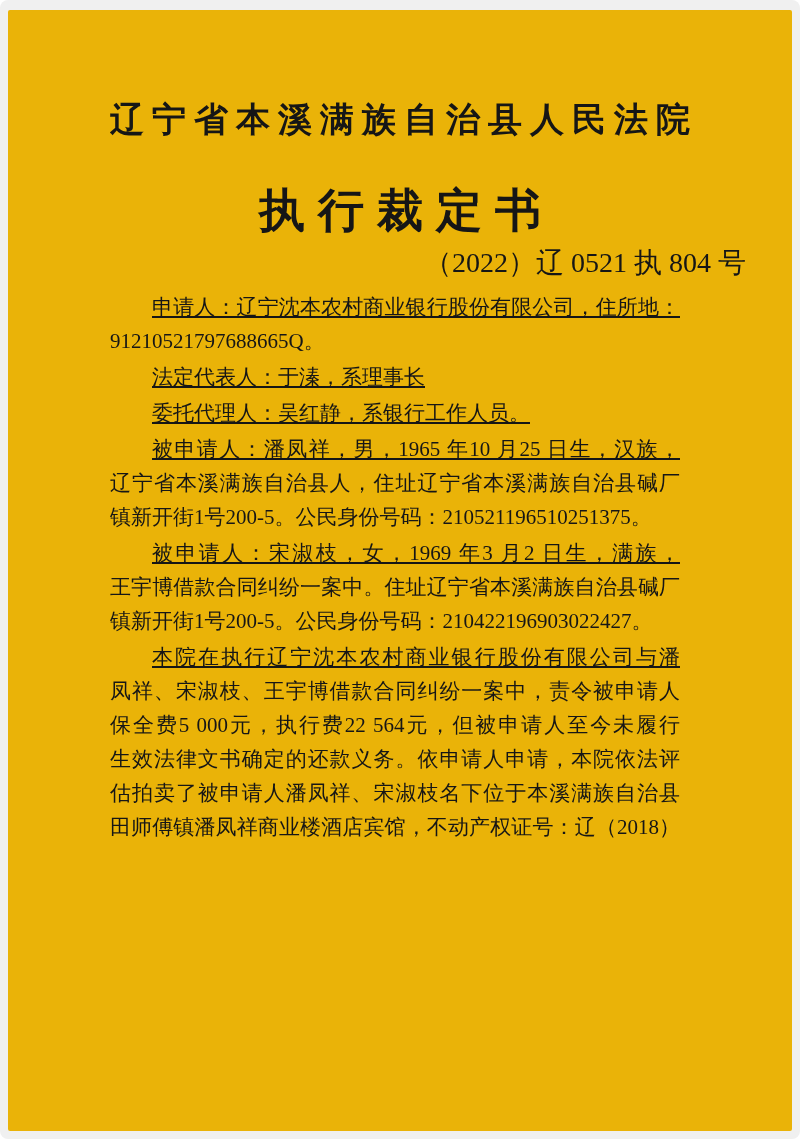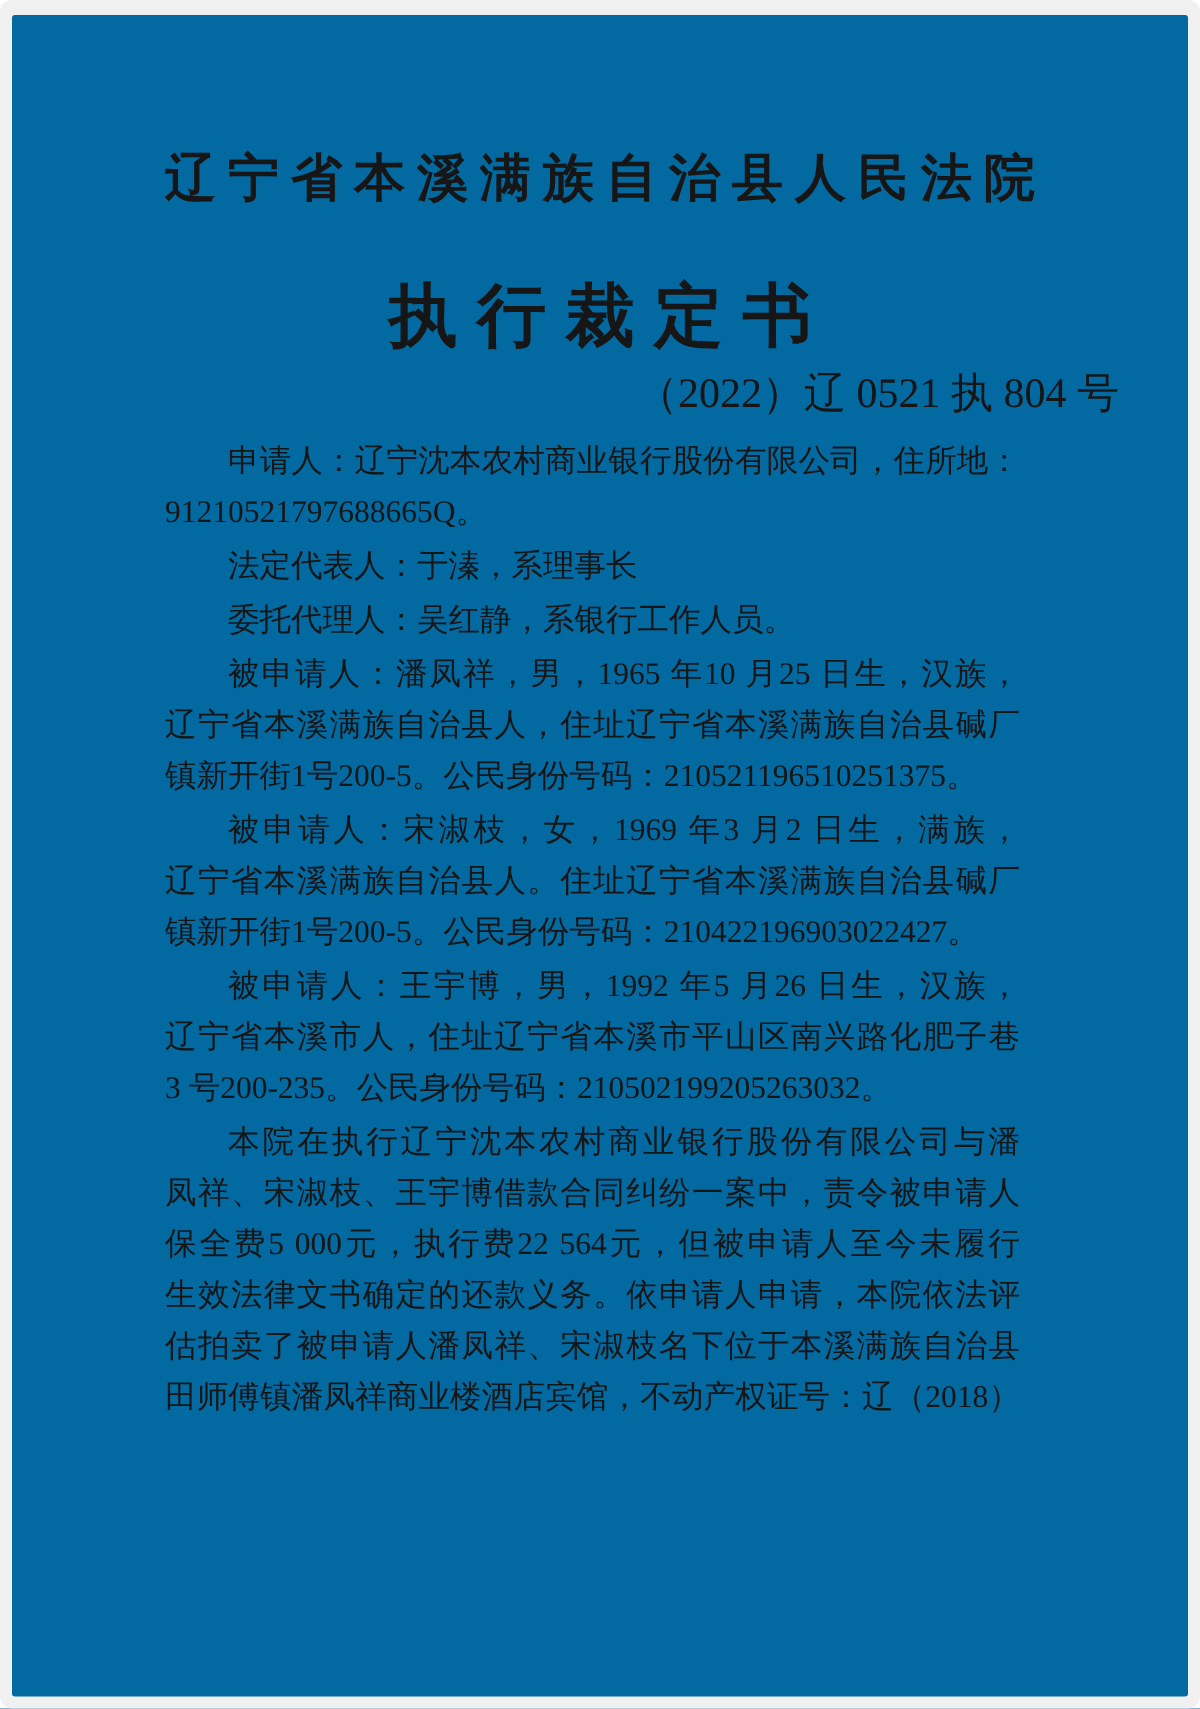--- a/index.html
+++ b/index.html
@@ -3,21 +3,21 @@
 <meta charset="utf-8">
 <style>
   html { background:#ffffff; }
   body {
     margin:0; width:800px; height:1139px; position:relative;
     background:#f0f0f0; overflow:hidden; border-radius:8px;
     font-family:"Liberation Serif","DejaVu Serif",serif;
   }
   .page {
     position:absolute; left:8px; top:10px; width:784px; height:1121px;
-    background:#0369a1; color:#161616; border-radius:2px;
+    background:#eab308; color:#161616; border-radius:2px;
   }
   .court-name {
     margin:92px 0 0 0; text-align:center;
     font-size:34px; line-height:36px; font-weight:bold;
     letter-spacing:8px; padding-left:8px; white-space:nowrap;
   }
   .doc-title {
     margin:52px 0 0 0; text-align:center;
     font-size:46px; line-height:42px; font-weight:bold;
     letter-spacing:13px; padding-left:13px; white-space:nowrap;
@@ -26,21 +26,21 @@
     margin:16px 46px 0 0; text-align:right;
     font-size:28px; line-height:30px;
   }
   .doc-body {
     margin:12px 0 0 102px; width:570px;
     font-size:21px; line-height:34px;
   }
   .para { margin:2px 0; padding:0; }
   .ln { display:block; }
   .j { text-align:justify; text-align-last:justify; }
-  .first { text-indent:42px; }
+  .first { text-indent:42px;text-decoration:underline; }
 </style>
 </head>
 <body>
 
 <div class="page">
 
   <h1 class="court-name">辽宁省本溪满族自治县人民法院</h1>
 
   <h2 class="doc-title">执行裁定书</h2>
 
@@ -62,29 +62,24 @@
     </p>
 
     <p class="para">
       <span class="ln j first">被申请人：潘凤祥，男，1965 年10 月25 日生，汉族，</span>
       <span class="ln j">辽宁省本溪满族自治县人，住址辽宁省本溪满族自治县碱厂</span>
       <span class="ln">镇新开街1号200-5。公民身份号码：210521196510251375。</span>
     </p>
 
     <p class="para">
       <span class="ln j first">被申请人：宋淑枝，女，1969 年3 月2 日生，满族，</span>
-      <span class="ln j">辽宁省本溪满族自治县人。住址辽宁省本溪满族自治县碱厂</span>
+      <span class="ln j">王宇博借款合同纠纷一案中。住址辽宁省本溪满族自治县碱厂</span>
       <span class="ln">镇新开街1号200-5。公民身份号码：210422196903022427。</span>
     </p>
 
-    <p class="para">
-      <span class="ln j first">被申请人：王宇博，男，1992 年5 月26 日生，汉族，</span>
-      <span class="ln j">辽宁省本溪市人，住址辽宁省本溪市平山区南兴路化肥子巷</span>
-      <span class="ln">3 号200-235。公民身份号码：210502199205263032。</span>
-    </p>
 
     <p class="para">
       <span class="ln j first">本院在执行辽宁沈本农村商业银行股份有限公司与潘</span>
       <span class="ln j">凤祥、宋淑枝、王宇博借款合同纠纷一案中，责令被申请人</span>
       <span class="ln j">保全费5 000元，执行费22 564元，但被申请人至今未履行</span>
       <span class="ln j">生效法律文书确定的还款义务。依申请人申请，本院依法评</span>
       <span class="ln j">估拍卖了被申请人潘凤祥、宋淑枝名下位于本溪满族自治县</span>
       <span class="ln j">田师傅镇潘凤祥商业楼酒店宾馆，不动产权证号：辽（2018）</span>
     </p>
 

